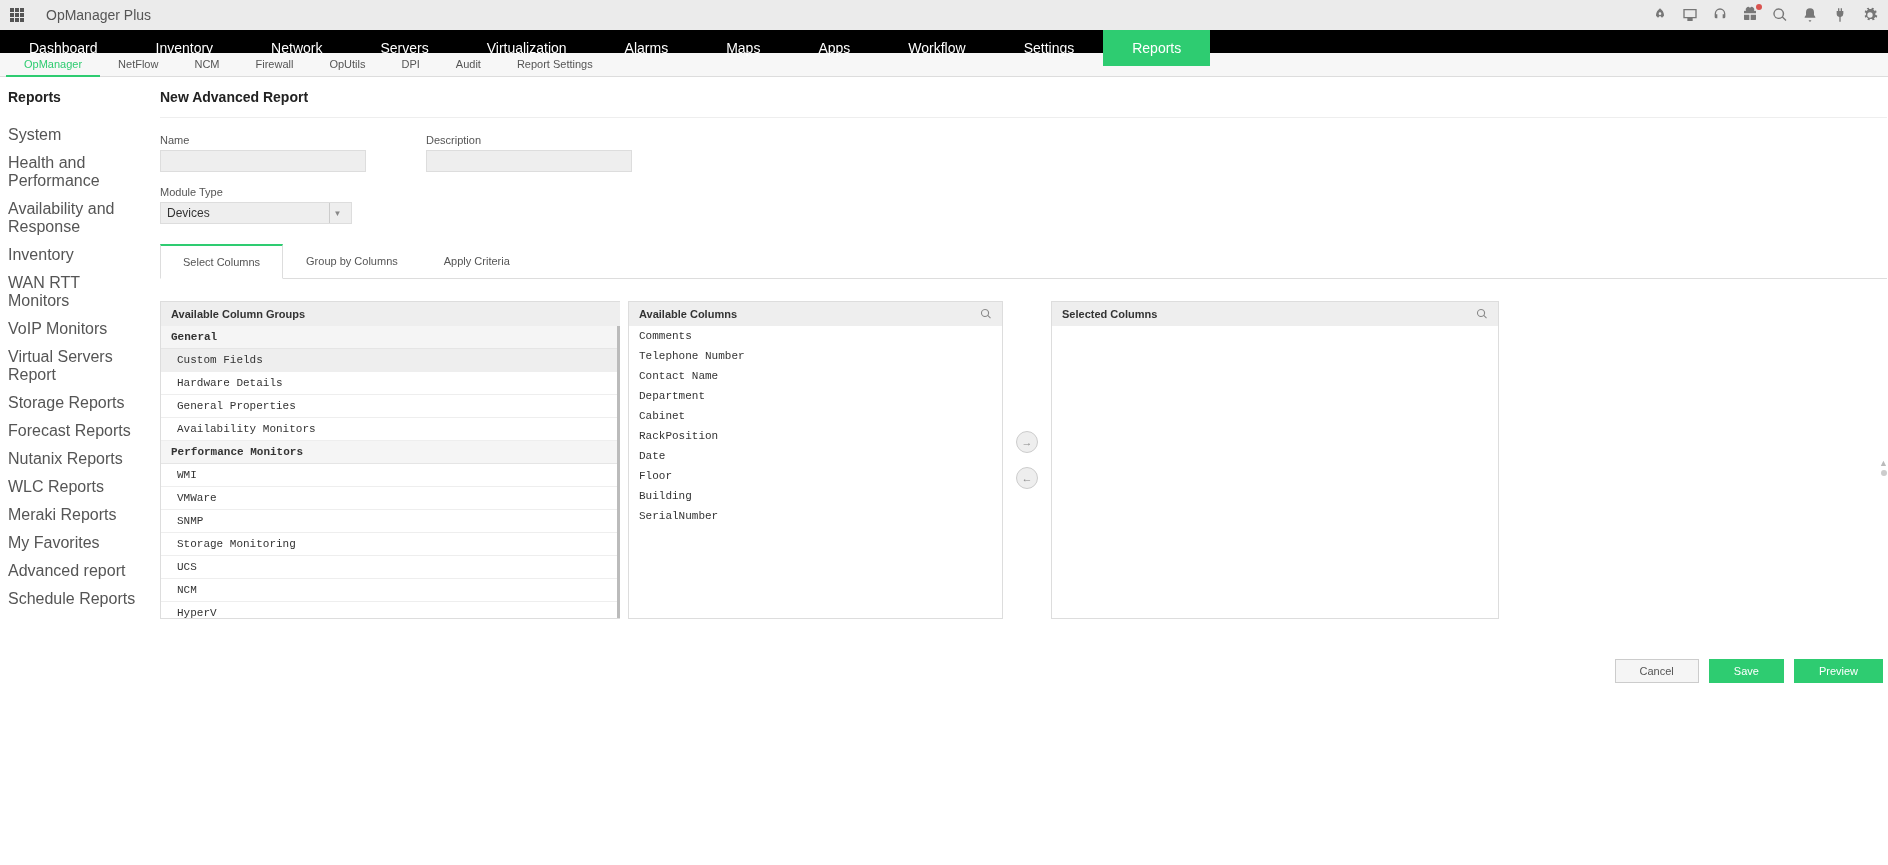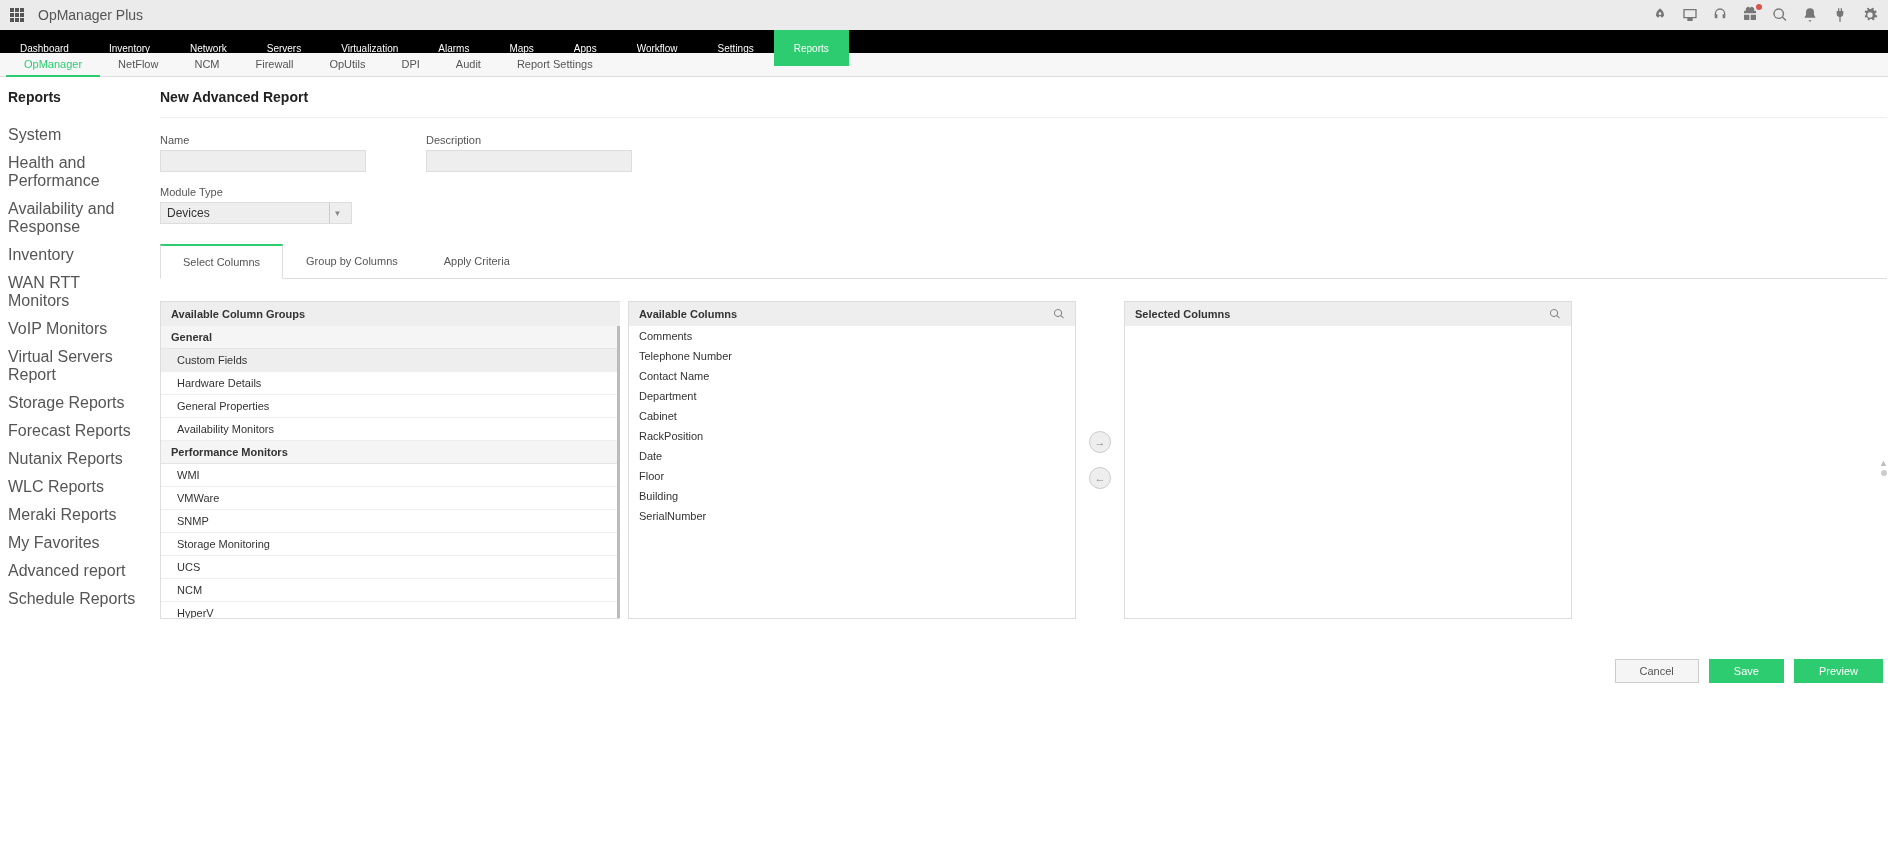--- a/index.html
+++ b/index.html
@@ -1,31 +1,31 @@
 <!DOCTYPE html>
 <html><head>
 <meta charset="utf-8">
 <style>
   * { box-sizing: border-box; margin: 0; padding: 0; }
   body { font-family: Arial, Helvetica, sans-serif; font-size: 12px; color: #333; background: #fff; width: 1888px; }
   
   
   .top-header { background: #ebebeb; height: 30px; display: flex; align-items: center; padding: 0 10px; justify-content: space-between; }
-  .top-header-left { display: flex; align-items: center; gap: 14px; }
+  .top-header-left { display: flex; align-items: center; gap: 22px; }
   .app-grid-icon { width: 14px; height: 14px; display: grid; grid-template-columns: repeat(3,1fr); grid-template-rows: repeat(3,1fr); gap: 1px; }
   .app-grid-icon span { background:#555; }
   .app-title { font-size: 14px; color: #555; font-weight: 500; }
   .top-header-right { display: flex; align-items: center; gap: 14px; color: #777; }
   .header-icon { width: 16px; height: 16px; fill: #777; cursor:pointer; }
   .gift-icon-wrap { position: relative; }
   .gift-dot { position:absolute; top:-2px; right:-4px; width:6px; height:6px; border-radius:50%; background:#d9534f; }
 
   
   .main-nav { background: #000; height: 23px; display: flex; }
-  .main-nav-item { color: #fff; font-size: 10px; padding: 0 20px; height:36px; display:flex; align-items:center; cursor:pointer; }
+  .main-nav-item { color: #fff; font-size: 14px; padding: 0 29px; height:36px; display:flex; align-items:center; cursor:pointer; }
   .main-nav-item.active { background: #2ecc71; }
 
   
   .sub-nav { background: #f7f7f7; height: 24px; display: flex; border-bottom: 1px solid #ddd; padding-left: 6px; }
   .sub-nav-item { color: #555; font-size: 11px; padding: 0 18px; height:24px; display:flex; align-items:center; cursor:pointer; border-bottom: 2px solid transparent; }
   .sub-nav-item.active { color:#2ecc71; border-bottom: 2px solid #2ecc71; }
 
   
   .layout { display: flex; }
   .sidebar { width: 144px; padding: 12px 6px 12px 8px; }
@@ -44,29 +44,29 @@
 
   
   .tabs { display:flex; border-bottom:1px solid #ddd; margin-top: 20px; }
   .tab { font-size:11px; padding: 10px 22px; cursor:pointer; color:#555; border:1px solid transparent; margin-bottom:-1px; }
   .tab.active { border:1px solid #ddd; border-top:2px solid #2ecc71; border-bottom:1px solid #fff; background:#fff; }
 
   
   .picker-row { display:flex; margin-top: 22px; gap: 8px; align-items:stretch; }
   .panel { border:1px solid #ddd; }
   .panel-header { background:#eee; font-size:11px; font-weight:bold; color:#333; padding: 6px 10px; display:flex; justify-content:space-between; align-items:center; }
-  .panel-body { height: 292px; overflow-y:auto; }
+  .panel-body { height: 292px; overflow-y:auto;font-family:Liberation Mono, monospace; }
   
   .groups-panel { width: 460px; border-right:none; }
   .groups-panel .panel-body { border-right: 3px solid #bbb; }
   .group-header { background:#f5f5f5; font-size:11px; font-weight:bold; padding:5px 10px; border-bottom:1px solid #e5e5e5; }
   .group-item { font-size:11px; padding:5px 10px 5px 16px; border-bottom:1px solid #eee; cursor:pointer; }
   .group-item.selected { background:#eee; }
 
-  .available-panel { width: 448px; }
+  .available-panel { width: 375px; }
   .col-item { font-size:11px; padding:4px 10px; cursor:pointer; }
 
   .transfer-buttons { width: 32px; display:flex; flex-direction:column; justify-content:center; align-items:center; gap: 14px; }
   .transfer-btn { width: 22px; height:22px; border-radius:50%; background:#eee; border:1px solid #ccc; display:flex; align-items:center; justify-content:center; cursor:pointer; font-size:11px; color:#888; }
 
   .selected-panel { width: 448px; }
 
   .search-icon-sm { width:12px; height:12px; fill:#888; cursor:pointer; }
 
   

